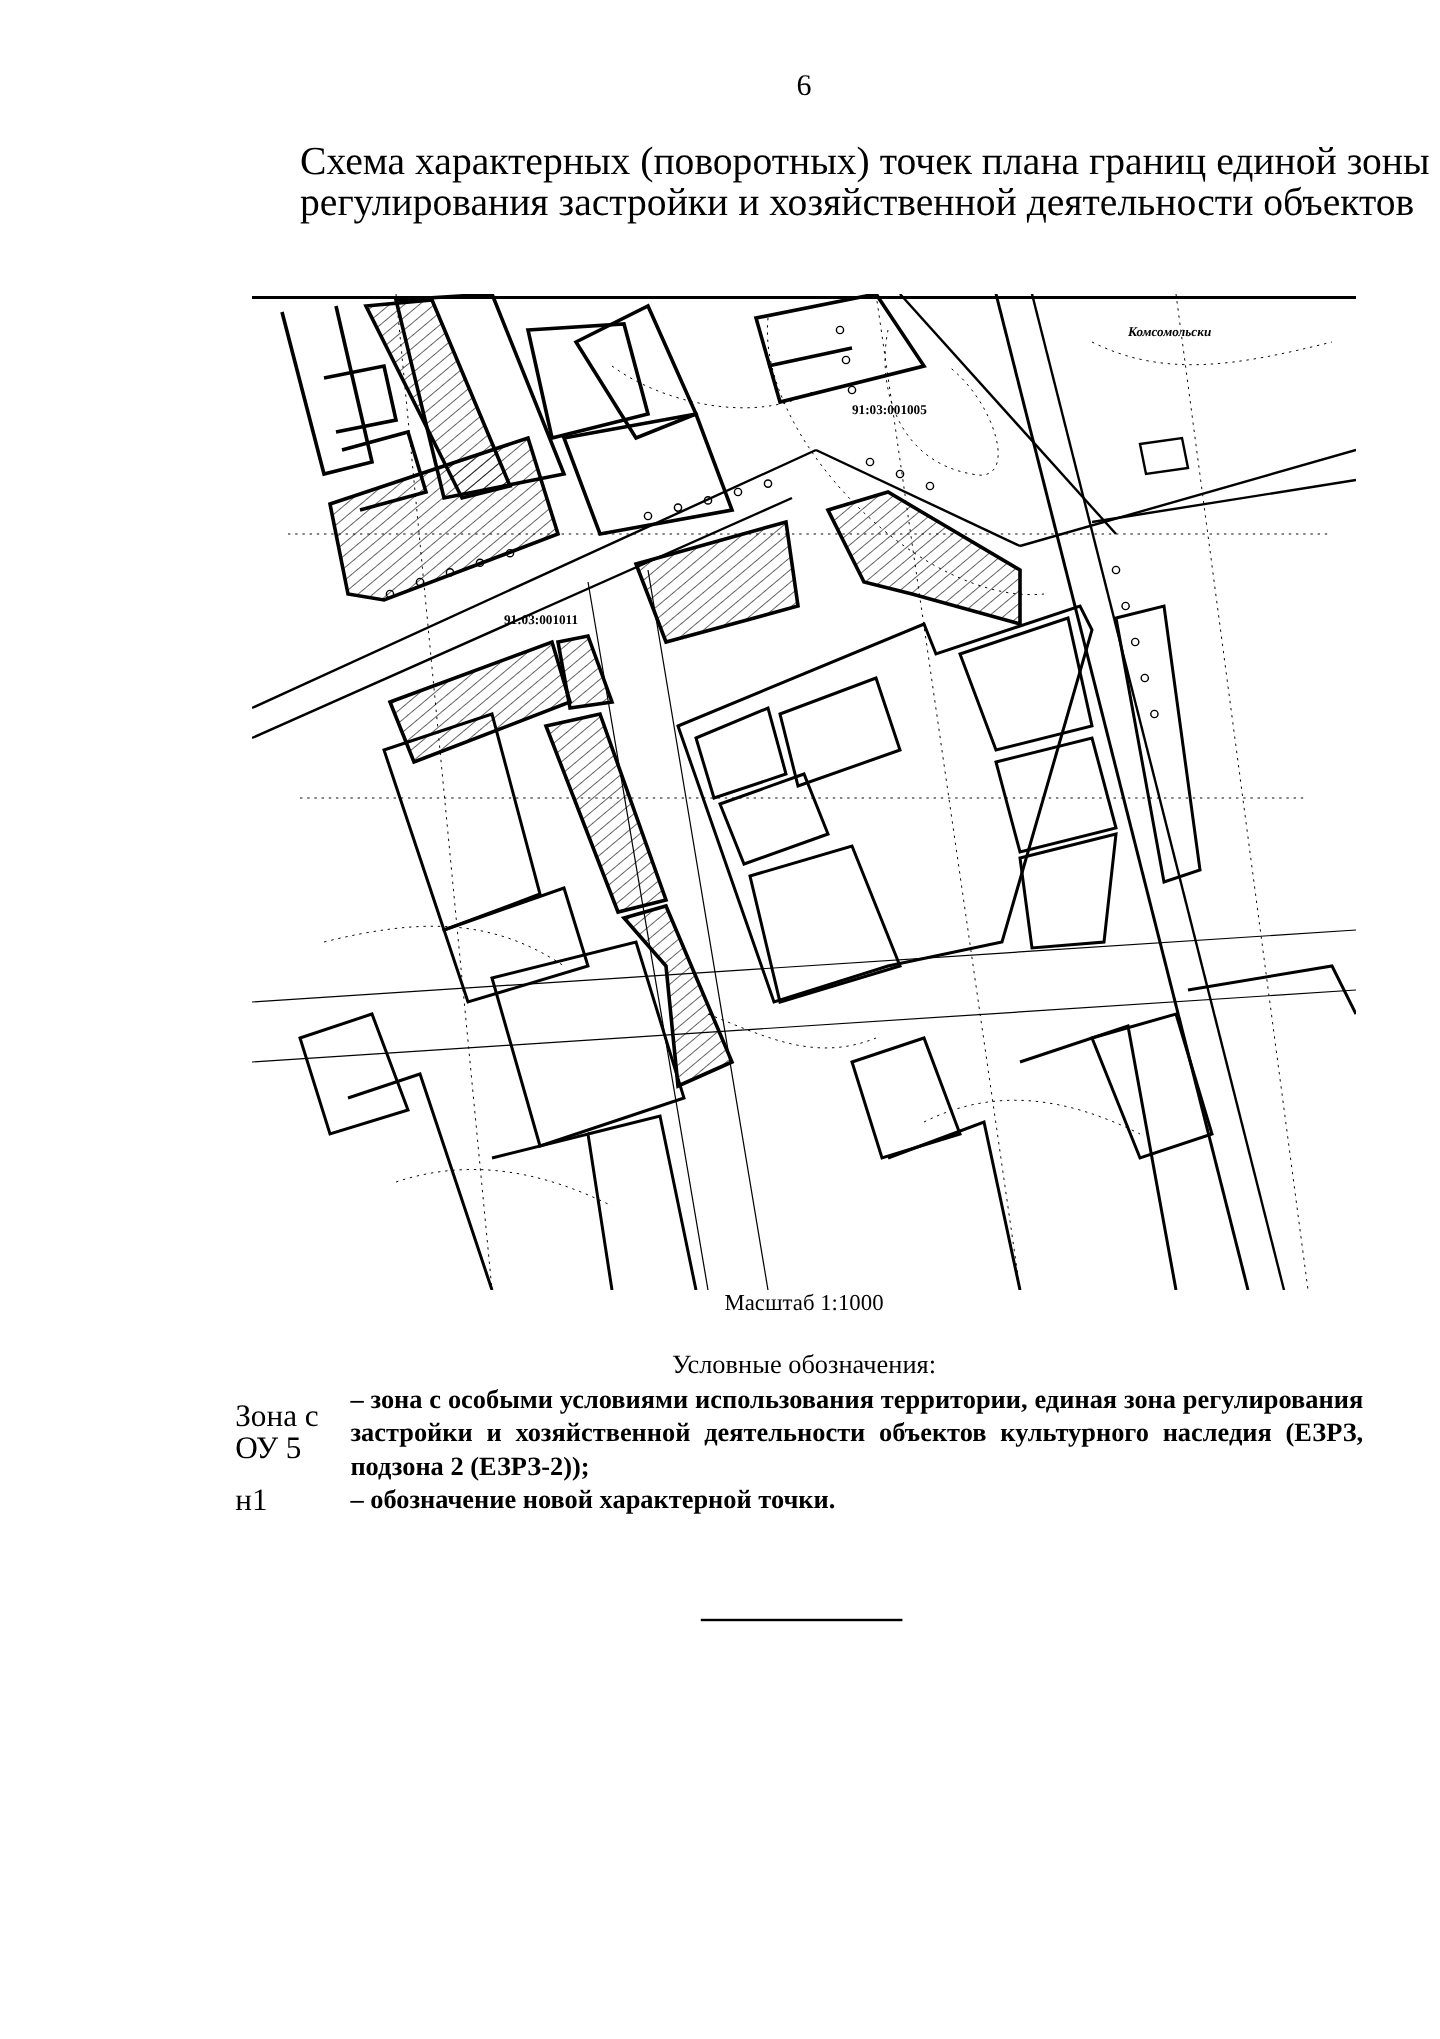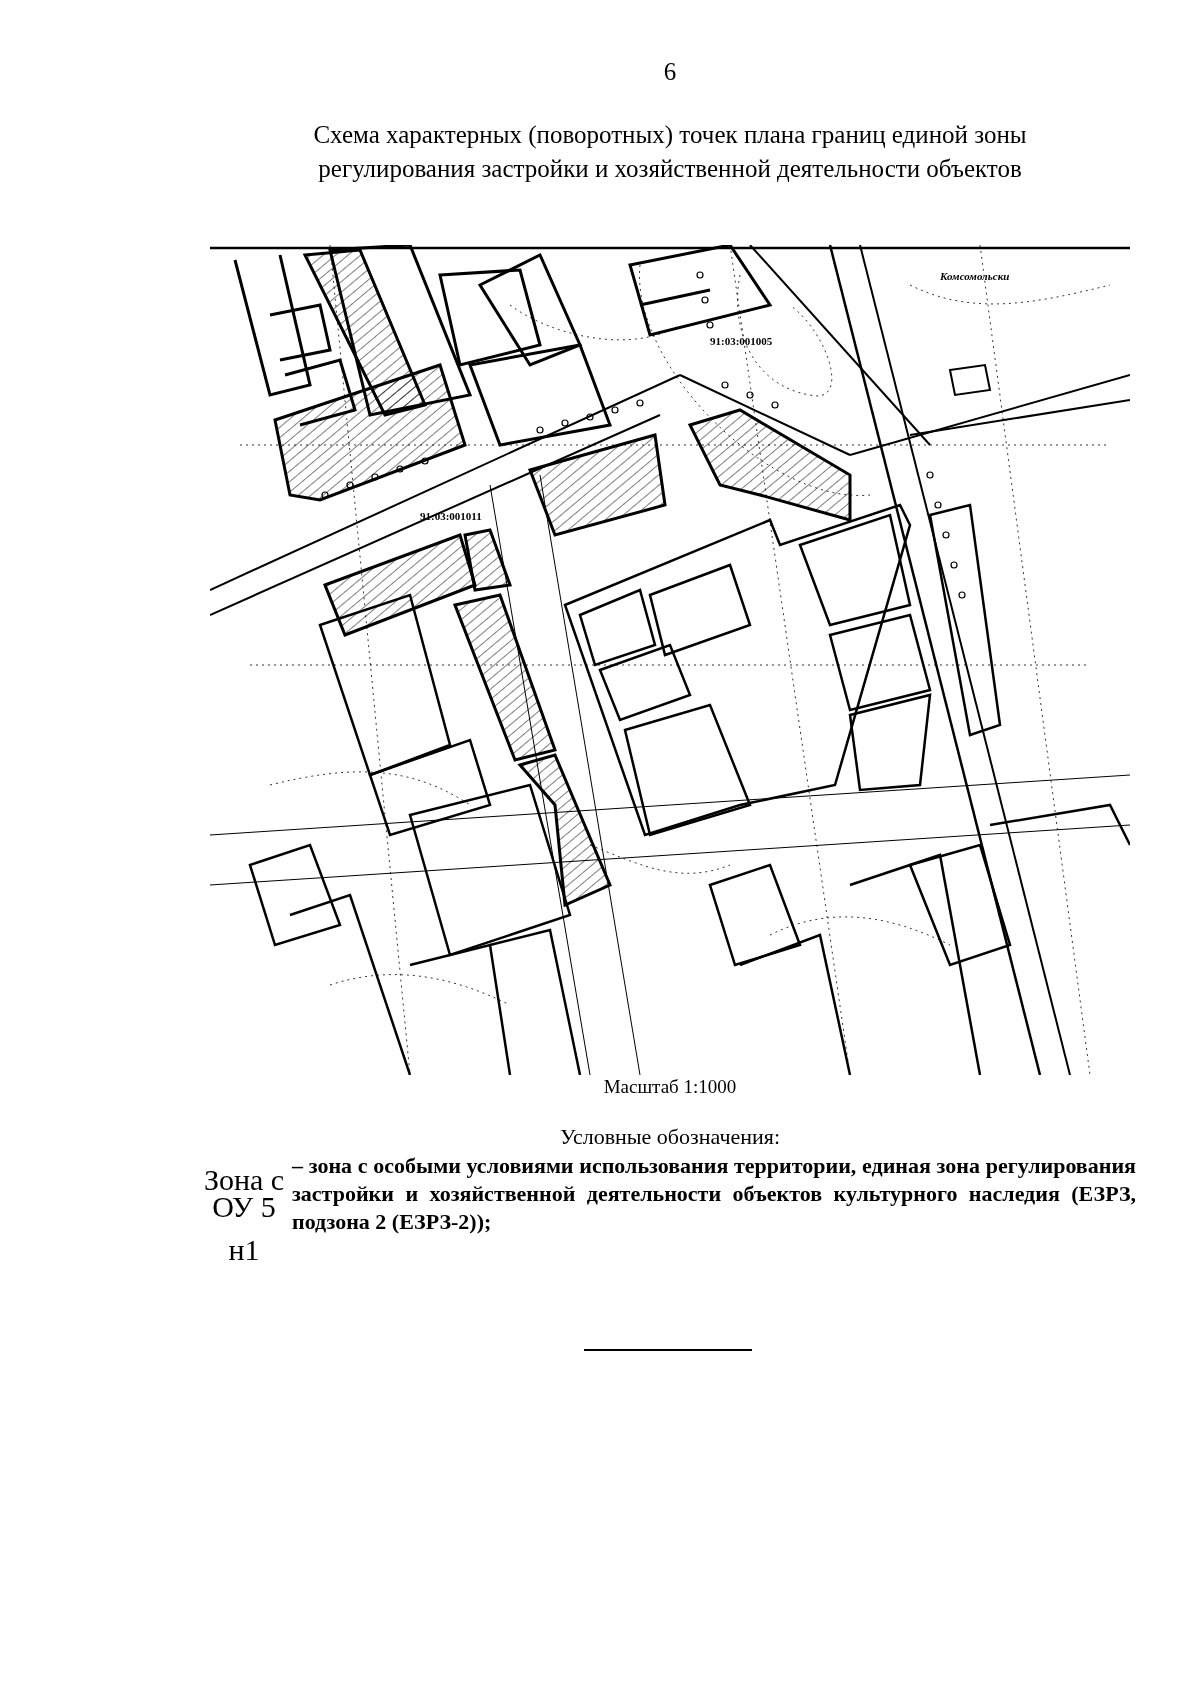--- a/index.html
+++ b/index.html
@@ -1,28 +1,28 @@
 <!DOCTYPE html>
 <html><head>
 <meta charset="utf-8">
 <style>
   html, body { margin: 0; padding: 0; background: #ffffff; }
   body { width: 1200px; height: 1699px; position: relative; overflow: hidden;
          font-family: "Liberation Serif", "DejaVu Serif", serif; color: #000; }
   .page-number { position: absolute; top: 58px; left: 0; width: 1340px; text-align: center; font-size: 25px; }
   .title { position: absolute; top: 118px; left: 250px; width: 840px; text-align: center;
-           font-size: 25px; line-height: 34px; }
+           font-size: 33px; line-height: 34px; }
   .title div { white-space: nowrap; }
   .map { position: absolute; left: 210px; top: 245px; width: 920px; height: 830px; overflow: hidden; background: #fff; }
   .map svg { display: block; }
   .scale { position: absolute; top: 1076px; left: 0; width: 1340px; text-align: center; font-size: 19px; }
   .legend-title { position: absolute; top: 1124px; left: 0; width: 1340px; text-align: center; font-size: 22px; }
   .legend { position: absolute; left: 196px; top: 1152px; width: 940px; font-size: 22px; line-height: 28px; }
   .legend-row { position: relative; display: flex; }
-  .legend-symbol { width: 96px; flex: none; text-align: center; font-size: 30px; line-height: 28px; }
+  .legend-symbol { width: 96px; flex: none; font-size: 26px; line-height: 28px; }
   .legend-text { flex: 1; text-align: justify; text-align-last: left; font-weight: bold; }
   .row1 .legend-symbol { padding-top: 14px; line-height: 27px; }
   .row2 .legend-symbol { padding-top: 14px; }
   .dot { display: inline-block; width: 9px; height: 12px; border-radius: 50%; background: #000; vertical-align: middle; }
   .separator { position: absolute; left: 584px; top: 1349px; width: 168px; height: 0; border-top: 2px solid #000; }
 </style>
 </head>
 <body>
 
 <div class="page-number">6</div>
@@ -159,16 +159,17 @@
 <div class="legend">
   <div class="legend-row row1">
     <div class="legend-symbol">
       <div>Зона с</div>
       <div>ОУ 5</div>
     </div>
     <div class="legend-text">– зона с особыми условиями использования территории, единая зона регулирования застройки и хозяйственной деятельности объектов культурного наследия (ЕЗРЗ, подзона 2 (ЕЗРЗ-2));</div>
   </div>
   <div class="legend-row row3">
     <div class="legend-symbol">н1</div>
+    <div class="legend-text">– обозначение новой характерной точки.</div>
   </div>
 </div>
 
 <div class="separator"></div>
 
 </body></html>

